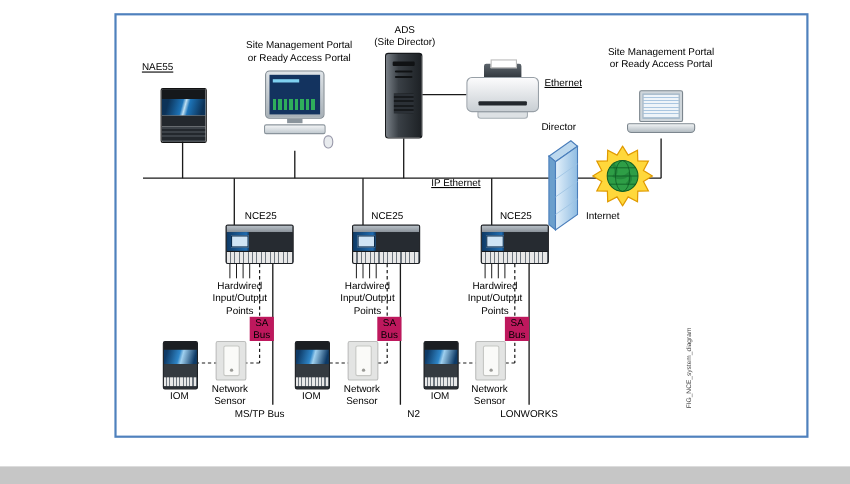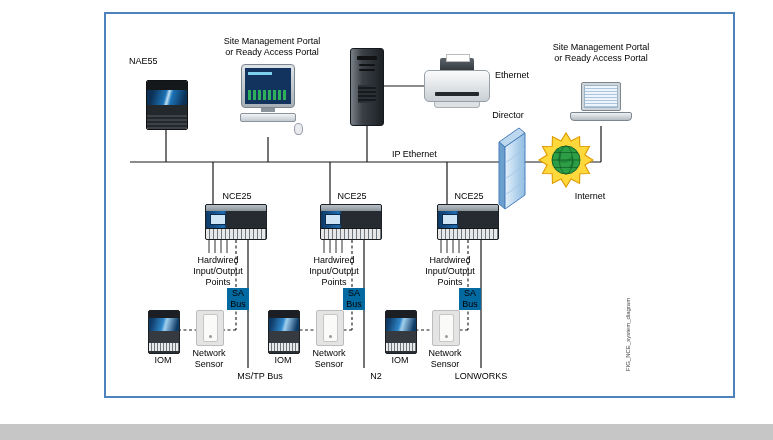--- a/index.html
+++ b/index.html
@@ -2,22 +2,22 @@
 <html><head>
 <meta charset="utf-8">
 <style>
   html,body{margin:0;padding:0;background:#fff;}
   .stage{position:relative;width:773px;height:440px;background:#fff;overflow:hidden;
          font-family:"Liberation Sans",sans-serif;color:#000;}
   .frame{position:absolute;left:104px;top:12px;width:631px;height:386px;
          border:2px solid #4f81bd;background:#fff;box-sizing:border-box;}
   .wires{position:absolute;left:0;top:0;pointer-events:none;}
   .lbl{position:absolute;font-size:9px;line-height:1.2;text-align:center;white-space:pre-line;}
-  .lbl.left{text-align:center;white-space:nowrap;}
-  .whitebg{background:#0369a1;padding:0 1px;}
+  .lbl.left{text-align:center;white-space:nowrap;text-decoration:underline;}
+  .whitebg{background:#be185d;padding:0 1px;}
   .caption{position:absolute;left:0;top:403px;width:773px;text-align:center;
            font-size:9px;color:#1f497d;}
   .figtag{position:absolute;left:584px;top:330px;width:90px;height:9px;
           transform:rotate(-90deg);font-size:6px;color:#444;text-align:center;}
   .bottombar{position:absolute;left:0;top:424px;width:773px;height:16px;background:#c6c6c6;}
 
   
   .nae{position:absolute;left:146px;top:80px;width:40px;height:48px;border:1px solid #111;
        border-radius:2px;overflow:hidden;}
   .nae-top{height:9px;background:#15181b;}
@@ -234,26 +234,28 @@
   <div class="sensor" style="left:316px;top:310px">
     <div class="sensor-face"></div>
   </div>
   <div class="sensor" style="left:432px;top:310px">
     <div class="sensor-face"></div>
   </div>
 
   <div class="lbl left" style="left:129px;top:56px">NAE55</div>
   <div class="lbl" style="left:212px;top:36px;width:120px">Site Management Portal
 or Ready Access Portal</div>
+  <div class="lbl" style="left:330px;top:22px;width:76px">ADS
+(Site Director)</div>
   <div class="lbl left" style="left:495px;top:70px">Ethernet</div>
   <div class="lbl" style="left:480px;top:110px;width:56px">Director</div>
   <div class="lbl" style="left:537px;top:42px;width:128px">Site Management Portal
 or Ready Access Portal</div>
-  <div class="lbl left" style="left:392px;top:149px">IP Ethernet</div>
-  <div class="lbl" style="left:562px;top:191px;width:56px">Internet</div>
+  <div class="lbl left" style="left:392px;top:161px">IP Ethernet</div>
+  <div class="lbl" style="left:520px;top:191px;width:56px">Internet</div>
 
   <div class="lbl" style="left:206px;top:191px;width:62px">NCE25</div>
   <div class="lbl" style="left:321px;top:191px;width:62px">NCE25</div>
   <div class="lbl" style="left:438px;top:191px;width:62px">NCE25</div>
 
   <div class="lbl" style="left:180px;top:255px;width:76px">Hardwired
 Input/Output
 Points</div>
   <div class="lbl" style="left:296px;top:255px;width:76px">Hardwired
 Input/Output
@@ -273,19 +275,19 @@
   <div class="lbl" style="left:266px;top:355px;width:34px">IOM</div>
   <div class="lbl" style="left:383px;top:355px;width:34px">IOM</div>
 
   <div class="lbl" style="left:182px;top:348px;width:54px">Network
 Sensor</div>
   <div class="lbl" style="left:302px;top:348px;width:54px">Network
 Sensor</div>
   <div class="lbl" style="left:418px;top:348px;width:54px">Network
 Sensor</div>
 
-  <div class="lbl" style="left:232px;top:371px;width:56px">MS/TP Bus</div>
+  <div class="lbl" style="left:208px;top:371px;width:56px">MS/TP Bus</div>
   <div class="lbl" style="left:353px;top:371px;width:46px">N2</div>
   <div class="lbl" style="left:448px;top:371px;width:66px">LONWORKS</div>
 
   <div class="figtag">FIG_NCE_system_diagram</div>
   <div class="bottombar"></div>
 </div>
 
 </body></html>

